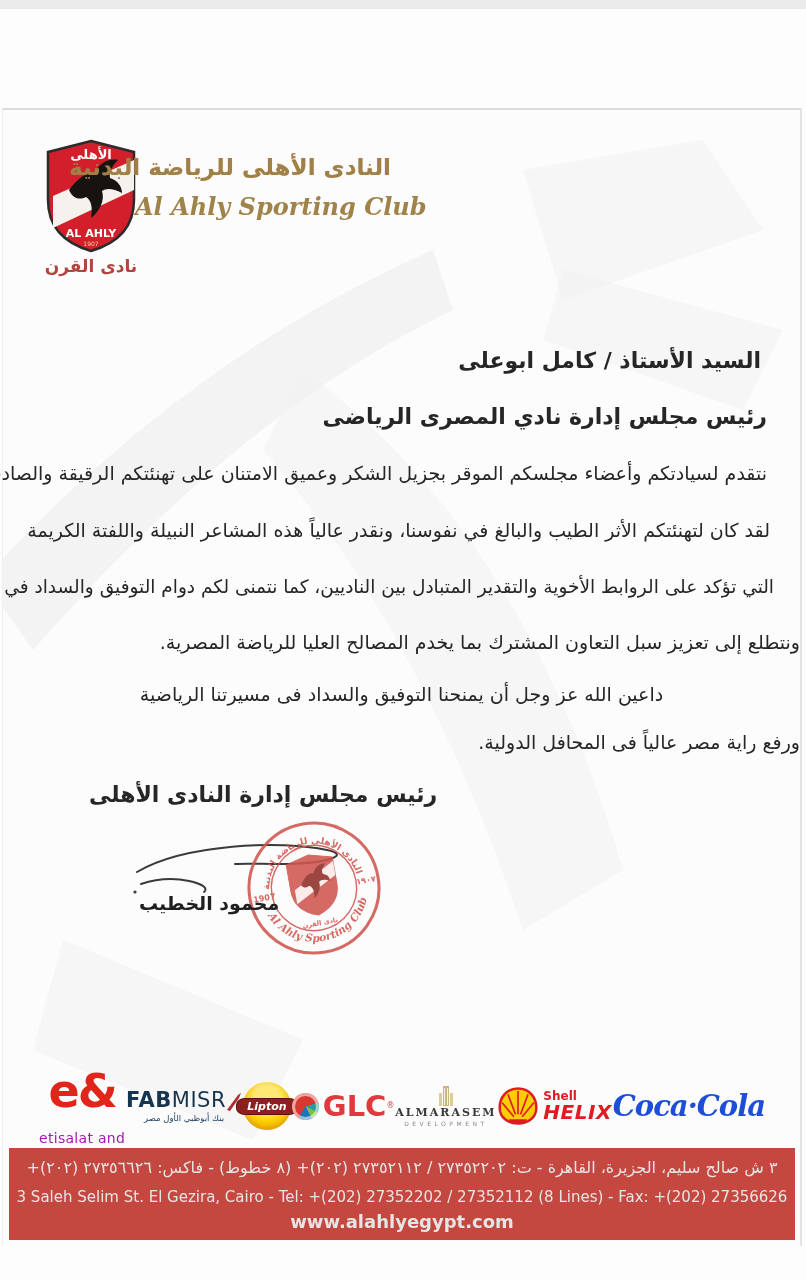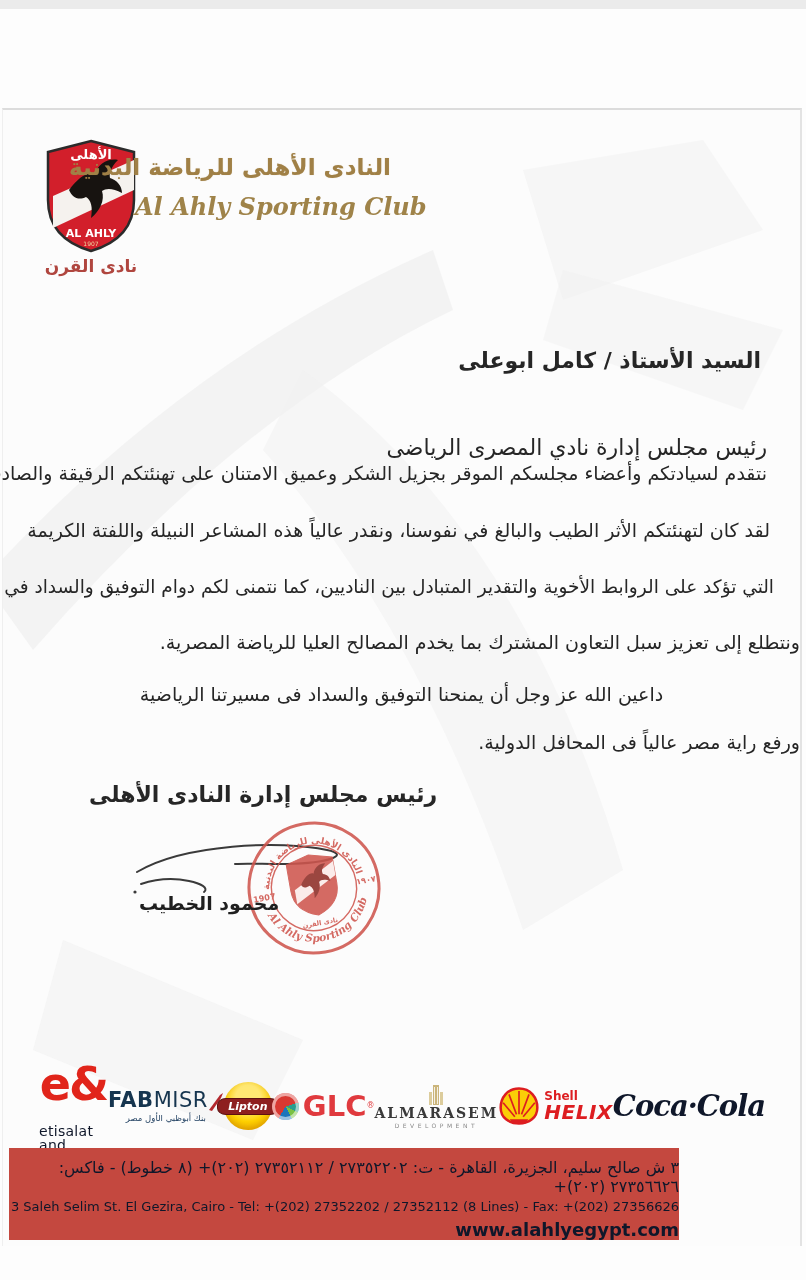--- a/index.html
+++ b/index.html
@@ -28,40 +28,40 @@
   }
   .club-en{
     position:absolute;left:132px;top:82px;width:260px;text-align:center;
     color:#9f8349;font-size:24px;font-style:italic;font-weight:bold;
     font-family:"DejaVu Serif",serif;white-space:nowrap;
   }
 
   
   .ar{direction:rtl;color:#262626;white-space:nowrap;}
   .l-recip1{position:absolute;top:238px;right:39px;font-size:22px;font-weight:bold;}
-  .l-recip2{position:absolute;top:294px;right:33px;font-size:22px;font-weight:normal;margin-top:31px;}
+  .l-recip2{position:absolute;top:294px;right:33px;font-size:22px;font-weight:bold;}
   .l-p0{position:absolute;top:352px;right:33px;font-size:19px;}
   .l-p1{position:absolute;top:409px;right:30px;font-size:19px;}
   .l-p2{position:absolute;top:466px;right:26px;font-size:18.5px;}
   .l-p3{position:absolute;top:521px;left:0;width:100%;text-align:right;font-size:19px;}
   .l-p4{position:absolute;top:573px;left:0;width:100%;text-align:center;font-size:19px;}
   .l-p5{position:absolute;top:621px;left:0;width:100%;font-size:19px;}
   .l-close{position:absolute;top:672px;left:86px;font-size:22px;font-weight:bold;}
   .sig{position:absolute;left:126px;top:726px;width:238px;height:64px;}
   .stamp{position:absolute;left:243px;top:710px;width:136px;height:136px;transform:rotate(-10deg);opacity:.88;}
   .sig-name{position:absolute;left:136px;top:782px;font-size:19px;font-weight:bold;color:#1f1f1f;}
 
   
   .sponsors{
     position:absolute;left:36px;top:950px;width:726px;height:92px;
     display:flex;align-items:center;justify-content:space-between;
   }
   .sp{display:flex;flex-direction:column;align-items:center;justify-content:center;line-height:1;}
   .etis-mark{font-size:46px;font-weight:bold;color:#e1251b;letter-spacing:-2px;font-family:"DejaVu Sans",sans-serif;}
-  .etis-cap{font-size:14px;color:#0f172a;margin-top:17px;letter-spacing:.3px;}
+  .etis-cap{font-size:14px;color:#a21caf;margin-top:17px;letter-spacing:.3px;}
   .fab-row{display:flex;align-items:flex-end;text-align:center;}
   .fab-b{font-size:21px;font-weight:bold;color:#16354f;letter-spacing:.5px;}
   .fab-l{font-size:21px;color:#16354f;letter-spacing:.5px;}
   .fab-cap{font-size:8.5px;color:#1c3c5e;margin-top:3px;direction:rtl;letter-spacing:1px;}
   .lipton-circle{
     width:48px;height:48px;border-radius:50%;
     background:radial-gradient(circle at 50% 32%,#ffe873 0 30%,#ffd200 60%,#f0a500 100%);
     display:flex;align-items:center;justify-content:center;
     box-shadow:inset 0 -3px 6px rgba(170,100,0,.35);
   }
@@ -70,36 +70,36 @@
     padding:2px 10px;border-radius:9px/7px;border:1px solid #5e1010;
   }
   .glc-row{display:flex;align-items:center;}
   .glc-globe{
     width:27px;height:27px;border-radius:50%;margin-right:4px;
     background:conic-gradient(from 210deg,#d93832 0 62%,#2a9d8f 62% 74%,#7ac143 74% 84%,#1b75bb 84% 100%);
     box-shadow:inset 0 0 0 3px rgba(255,255,255,.55);
   }
   .glc-text{font-size:29px;font-weight:bold;color:#e03a3e;letter-spacing:0;}
   .glc-reg{font-size:8px;color:#e03a3e;vertical-align:top;}
-  .alm-name{font-size:14px;color:#3a3a3a;font-family:"DejaVu Serif",serif;letter-spacing:2px;font-weight:bold;}
+  .alm-name{font-size:11px;color:#3a3a3a;font-family:"DejaVu Serif",serif;letter-spacing:2px;font-weight:bold;}
   .alm-cap{font-size:6px;color:#8a8a8a;letter-spacing:3.5px;margin-top:3px;}
   .shell-row{display:flex;align-items:center;}
   .shell-txt{display:flex;flex-direction:column;align-items:flex-start;margin-left:4px;}
   .shell-w1{font-size:12px;font-weight:bold;color:#dd1d21;}
   .shell-w2{font-size:20px;font-weight:bold;font-style:italic;color:#dd1d21;letter-spacing:.5px;}
-  .coke{font-size:29px;font-weight:bold;font-style:italic;color:#0f172a;
+  .coke{font-size:29px;font-weight:bold;font-style:italic;color:#1d4ed8;
         font-family:"DejaVu Serif",serif;letter-spacing:-1px;}
 
   
   .footer-band{
-    position:absolute;left:6px;top:1038px;width:670px;height:92px;
-    background:#c4483f;color:#0f172a;text-align:right;
+    position:absolute;left:6px;top:1038px;width:786px;height:92px;
+    background:#c4483f;color:#e5e5e5;text-align:center;
   }
   .f-ar{font-size:16px;margin-top:10px;direction:rtl;}
-  .f-en{font-size:13px;margin-top:3px;}
+  .f-en{font-size:15px;margin-top:11px;}
   .f-web{font-size:18px;margin-top:5px;font-weight:bold;}
 </style>
 </head>
 <body>
 
 <div class="top-strip"></div>
 
 <div class="page">
 
   <svg class="wm" width="797" height="1136" viewBox="0 0 797 1136">

